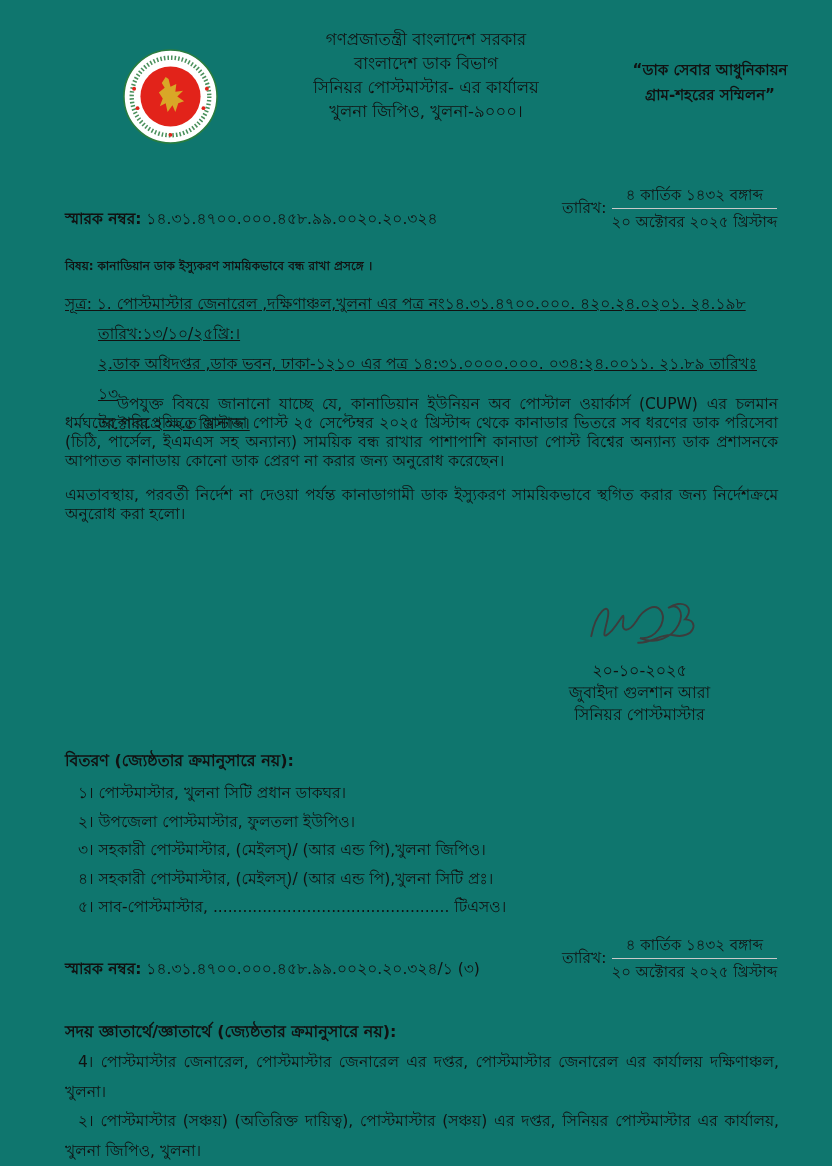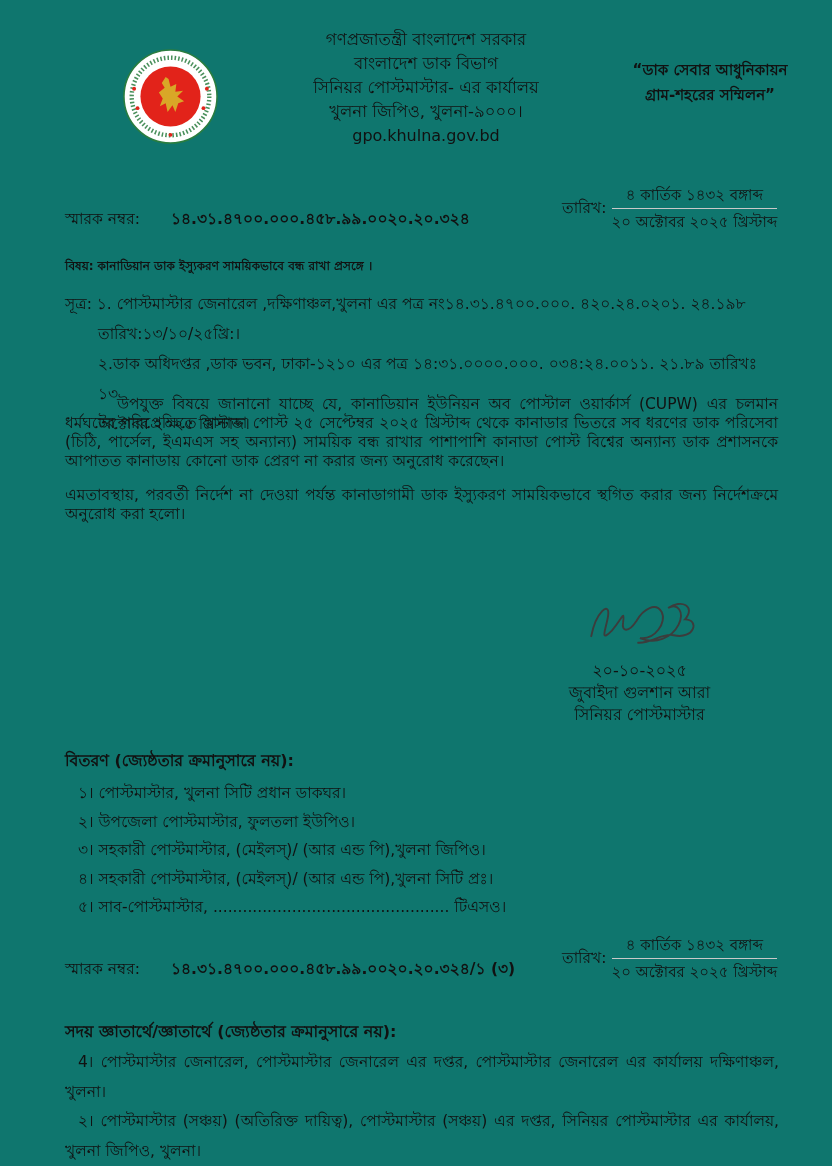--- a/index.html
+++ b/index.html
@@ -24,39 +24,39 @@
   .header-center .org-line { display: block; }
   .header-center .website { display: block; font-size: 16px; }
   .motto {
     position: absolute; left: 602px; top: 58px; width: 216px;
     text-align: center; font-weight: bold; font-size: 15px; line-height: 25px;
   }
   .motto span { display: block; }
 
   
   .memo-row { position: absolute; left: 65px; white-space: nowrap; }
-  .memo-label { font-weight: normal; }
-  .memo-number { font-weight: bold; margin-left: 26px; }
+  .memo-label { font-weight: bold; }
+  .memo-number { font-weight: normal; }
   .memo1 { top: 207px; }
   .memo2 { top: 957px; }
 
   .date-block { position: absolute; left: 562px; display: flex; align-items: center; gap: 5px; }
   .date1 { top: 183px; }
   .date2 { top: 933px; }
   .date-label { font-size: 15.5px; }
   .date-stack { text-align: center; font-size: 15px; line-height: 24px; }
   .date-bangla { display: block; border-bottom: 1px solid #c9c9c9; padding: 0 4px 1px 4px; }
   .date-greg { display: block; padding-top: 1px; }
 
   
   .subject { position: absolute; left: 65px; top: 257px; width: 712px; font-size: 12px; }
   .subject-label { font-weight: bold; }
   .subject-text { font-weight: bold; }
   .references { position: absolute; left: 65px; top: 289px; width: 714px; line-height: 30px; }
-  .ref-line { display: block; }
+  .ref-line { display: block; text-decoration: underline; }
   .ref-indent { padding-left: 33px; }
 
   
   .para { position: absolute; left: 65px; width: 713px; text-align: justify; line-height: 19px; }
   .para1 { top: 395px; text-indent: 52px; }
   .para2 { top: 486px; }
 
   
   .sig-block { position: absolute; left: 532px; top: 588px; width: 215px; text-align: center; }
   .sig-scribble { width: 150px; height: 72px; margin: 0 auto; display: block; }
@@ -91,21 +91,20 @@
     <circle cx="87.5" cy="42" r="2" fill="#e2231a"></circle>
     <circle cx="84" cy="62" r="2" fill="#e2231a"></circle>
     <circle cx="50" cy="89.5" r="2" fill="#e2231a"></circle>
   </svg>
 
   <div class="header-center">
     <span class="org-line">গণপ্রজাতন্ত্রী বাংলাদেশ সরকার</span>
     <span class="org-line">বাংলাদেশ ডাক বিভাগ</span>
     <span class="org-line">সিনিয়র পোস্টমাস্টার- এর কার্যালয়</span>
     <span class="org-line">খুলনা জিপিও, খুলনা-৯০০০।</span>
-    <span class="website">gpo.khulna.gov.bd</span>
   </div>
 
   <div class="motto">
     <span>“ডাক সেবার আধুনিকায়ন</span>
     <span>গ্রাম-শহরের সম্মিলন”</span>
   </div>
 
   <div class="memo-row memo1">
     <span class="memo-label">স্মারক নম্বর:</span>
     <span class="memo-number">১৪.৩১.৪৭০০.০০০.৪৫৮.৯৯.০০২০.২০.৩২৪</span>

